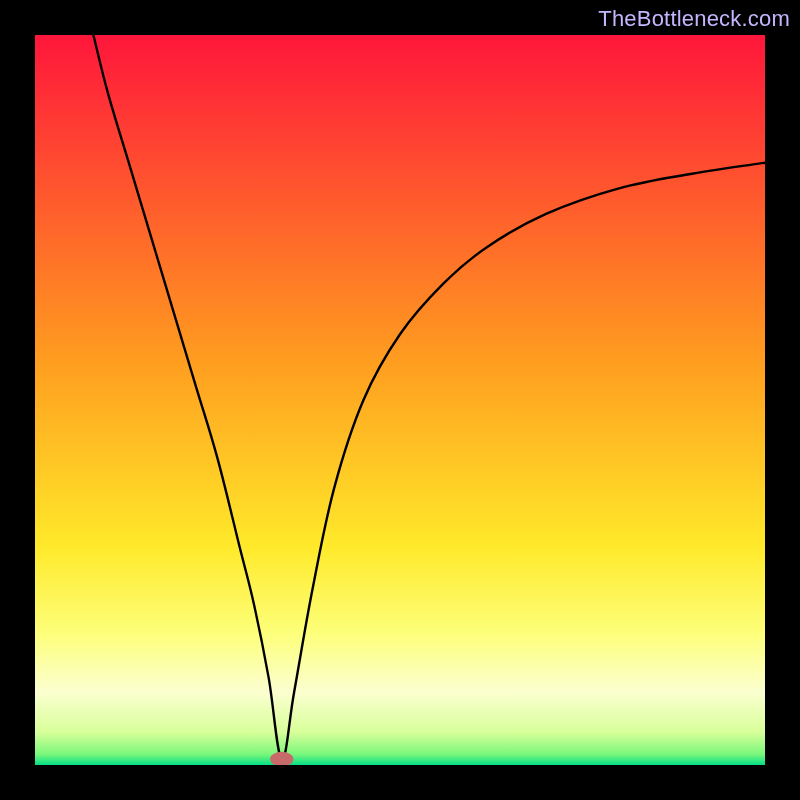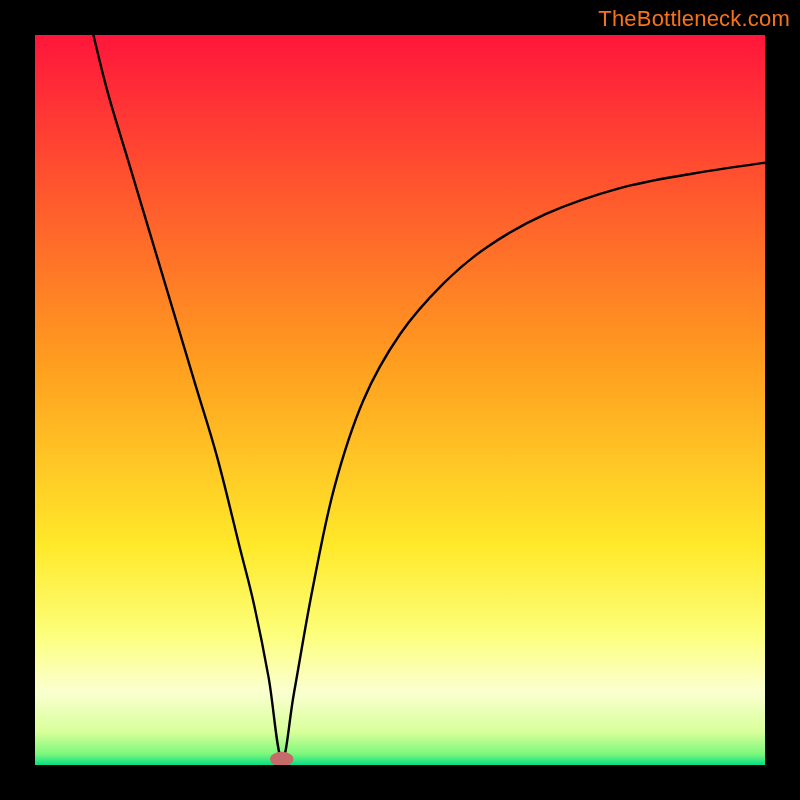--- a/index.html
+++ b/index.html
@@ -22,21 +22,21 @@
     left: 35px;
     top: 35px;
     width: 730px;
     height: 730px;
     overflow: hidden;
   }
   .watermark {
     position: absolute;
     top: 6px;
     right: 10px;
-    color: #f97316;
+    color: #c4b5fd;
     font-size: 22px;
     font-weight: 500;
     letter-spacing: 0.2px;
     user-select: none;
   }
   svg { display: block; }
 </style>
 </head>
 <body>
 

